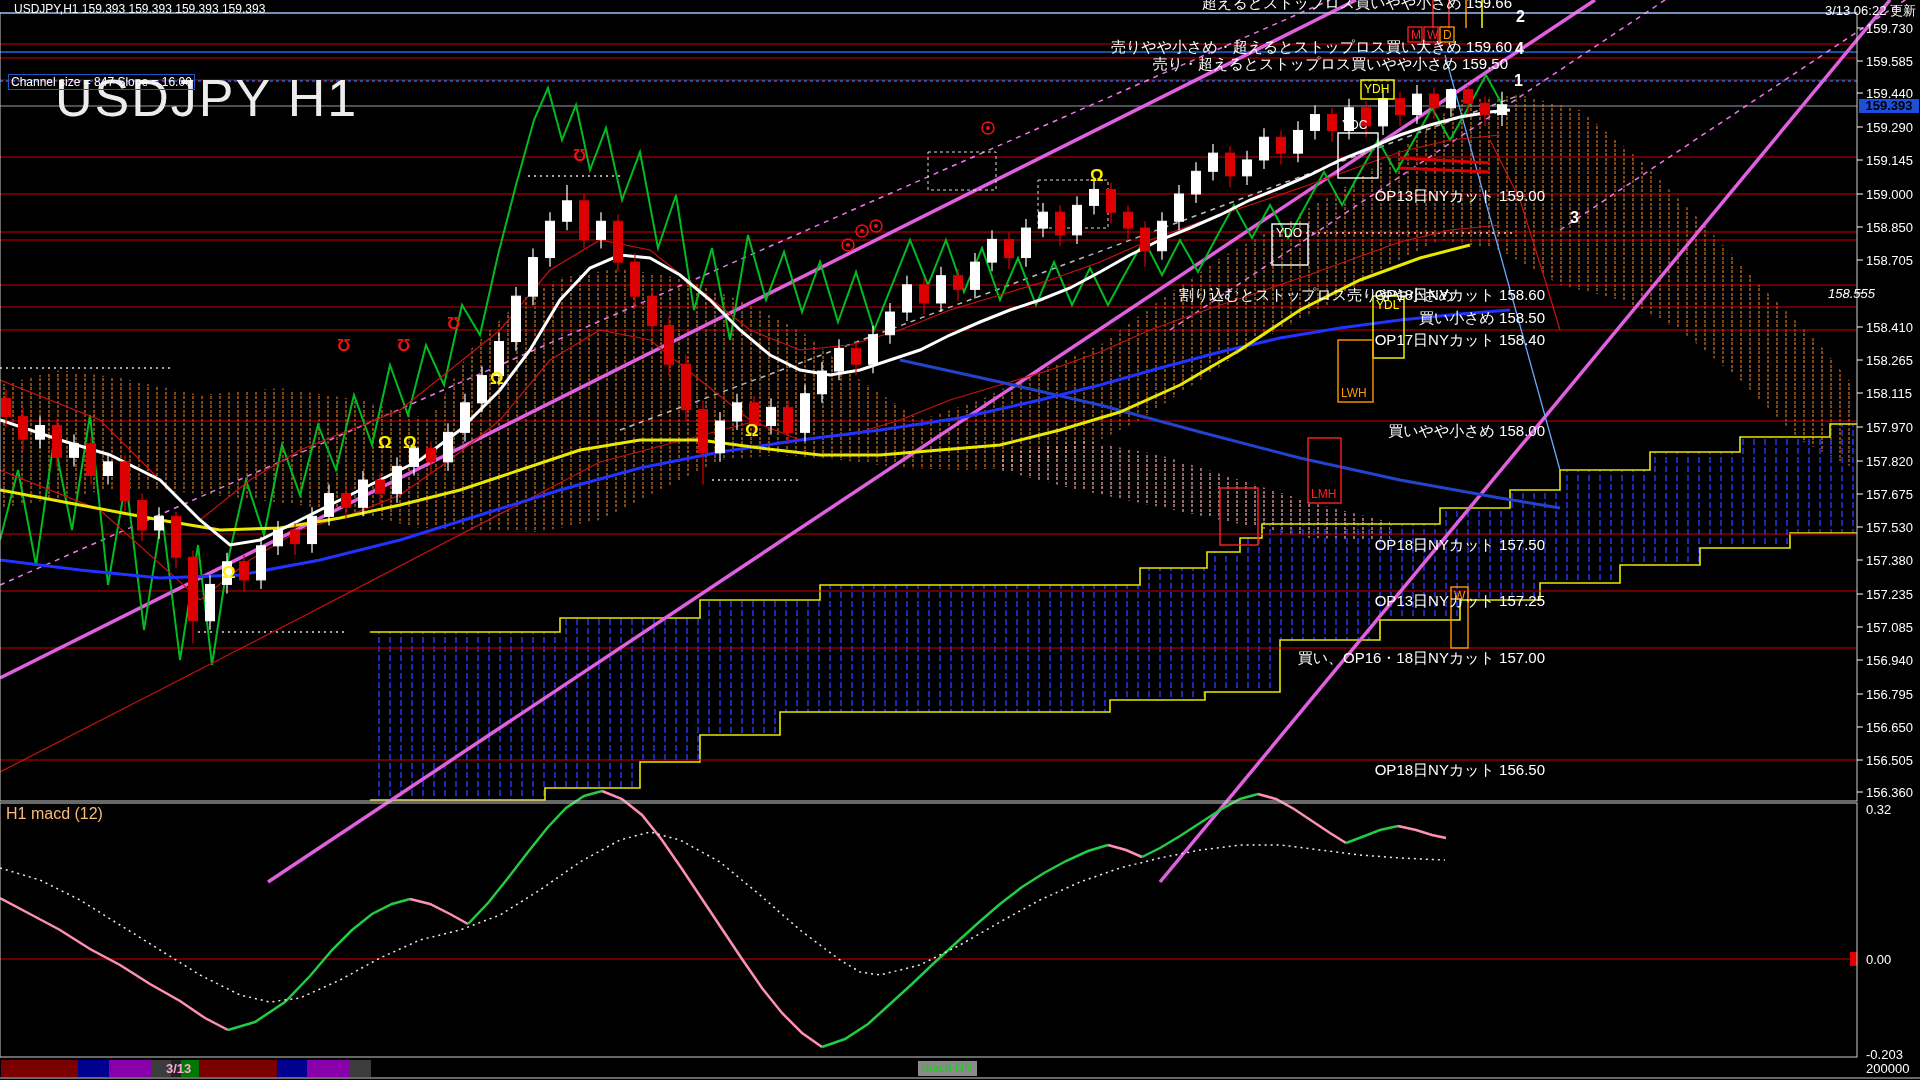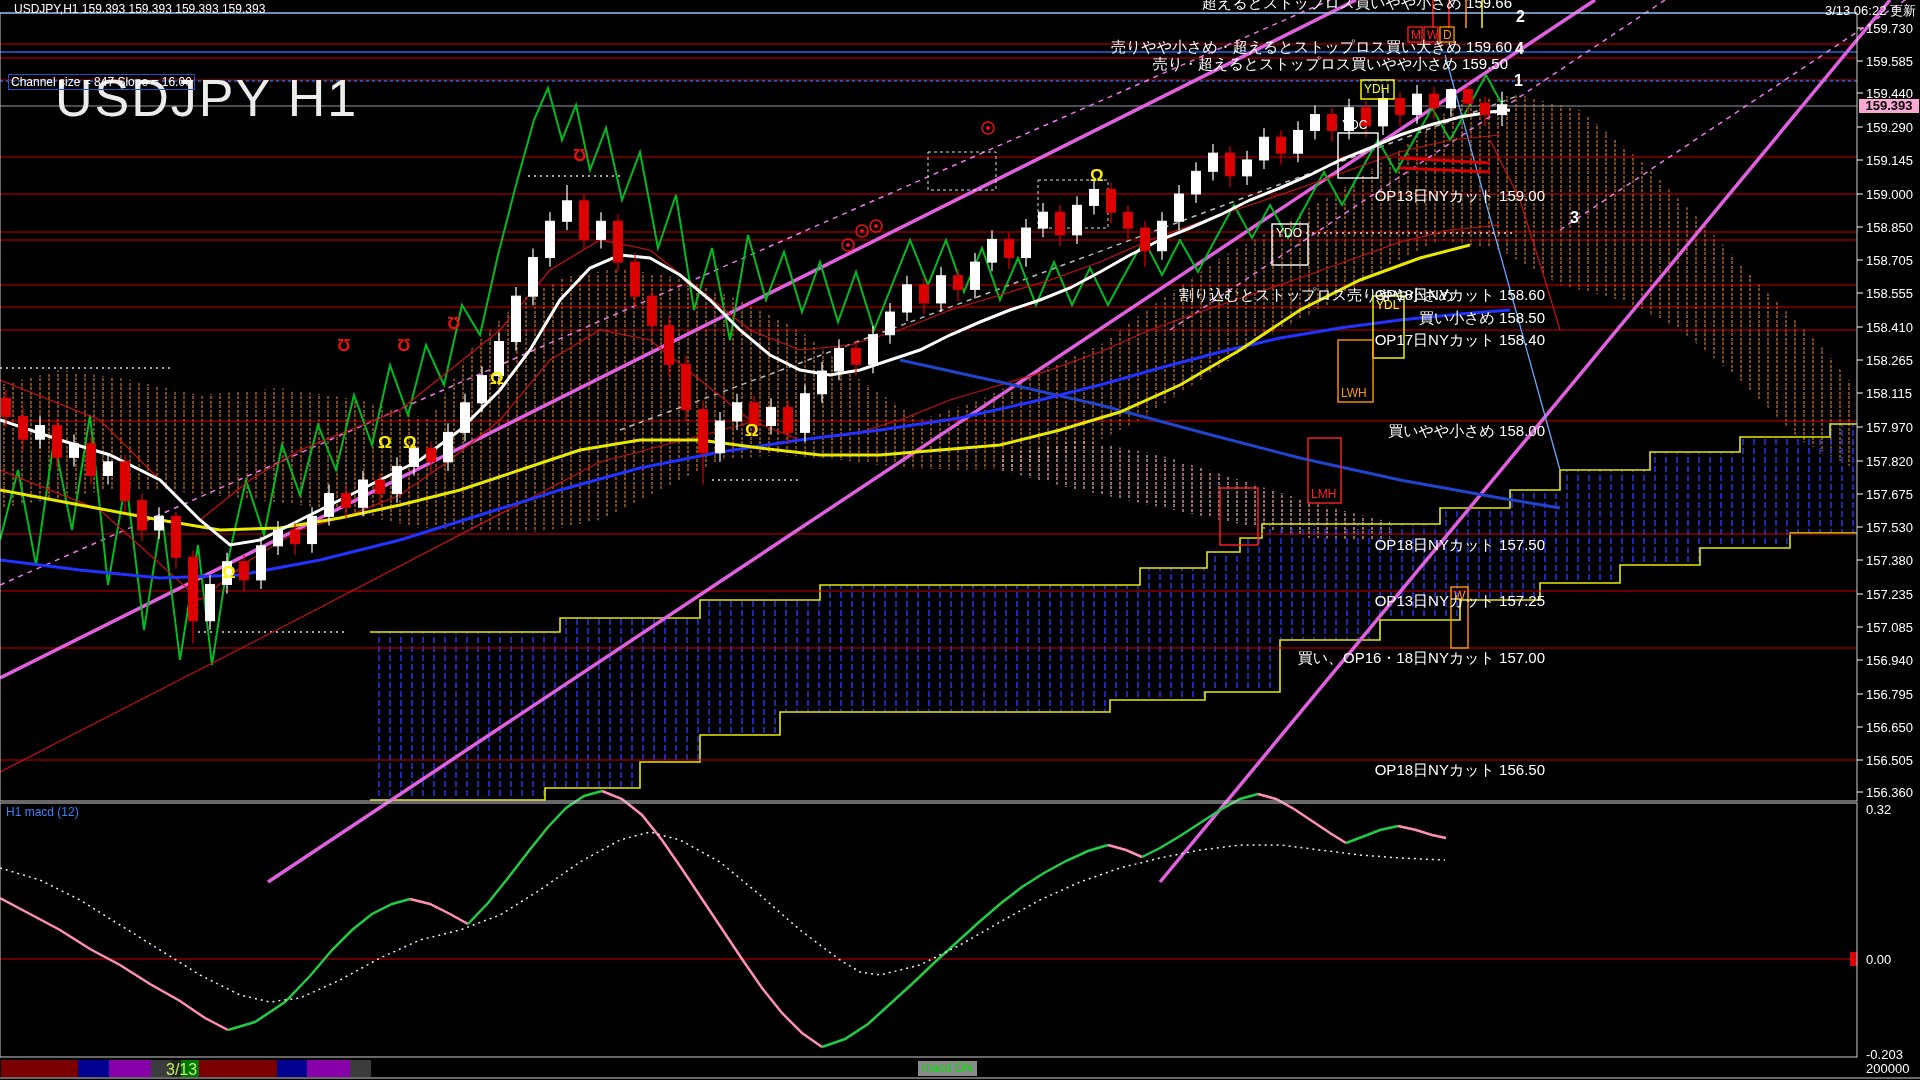--- a/index.html
+++ b/index.html
@@ -4,24 +4,24 @@
 <style>
   html,body{margin:0;padding:0;background:#000;width:1920px;height:1080px;overflow:hidden;}
   #stage{position:relative;width:1920px;height:1080px;background:#000;font-family:"Liberation Sans",sans-serif;}
   .lbl{position:absolute;white-space:nowrap;color:#fff;font-size:15px;line-height:15px;}
   .axlbl{position:absolute;white-space:nowrap;color:#fff;font-size:13px;line-height:13px;}
   .wave{position:absolute;color:#fff;font-size:16px;font-weight:bold;line-height:16px;}
   #symline{position:absolute;left:14px;top:2px;color:#fff;font-size:12px;}
   #updtime{position:absolute;right:4px;top:2px;color:#fff;font-size:13px;}
   #watermark{position:absolute;left:55px;top:68px;color:#ececec;font-size:52px;letter-spacing:2px;font-family:"Liberation Sans",sans-serif;}
   #chlabel{position:absolute;left:8px;top:74px;color:#fff;font-size:12px;border:1px solid #1e56c8;padding:0 2px;}
-  #macdlabel{position:absolute;left:6px;top:805px;color:#3b82f6;font-size:12px;}
-  #pricetag{position:absolute;left:1859px;top:99px;width:60px;height:14px;background:#f9a8d4;color:#000;font-size:13px;line-height:14px;text-align:center;font-weight:bold;}
+  #macdlabel{position:absolute;left:6px;top:805px;color:#fdba74;font-size:16px;}
+  #pricetag{position:absolute;left:1859px;top:99px;width:60px;height:14px;background:#1d4ed8;color:#000;font-size:13px;line-height:14px;text-align:center;font-weight:bold;}
   .strip{position:absolute;top:1060px;height:17px;}
-  #datechip{position:absolute;top:1061px;color:#bef264;font-size:16px;font-weight:normal;}
+  #datechip{position:absolute;top:1061px;color:#f9a8d4;font-size:13px;font-weight:bold;}
   #macdon{position:absolute;top:1061px;color:#00e000;font-size:12px;background:#8a8a8a;padding:0 4px;height:15px;line-height:15px;}
   .boxlab{position:absolute;font-size:12px;line-height:12px;white-space:nowrap;}
   svg{position:absolute;left:0;top:0;}
 </style>
 </head>
 <body>
 
 <div id="stage">
   <svg id="cv" width="1920" height="1080">
     <defs>
@@ -392,21 +392,21 @@
     </div>
   <div id="axis">
       <div class="axlbl" style="left: 1866px; top: 22px;">159.730</div>
       <div class="axlbl" style="left: 1866px; top: 55px;">159.585</div>
       <div class="axlbl" style="left: 1866px; top: 87px;">159.440</div>
       <div class="axlbl" style="left: 1866px; top: 121px;">159.290</div>
       <div class="axlbl" style="left: 1866px; top: 154px;">159.145</div>
       <div class="axlbl" style="left: 1866px; top: 188px;">159.000</div>
       <div class="axlbl" style="left: 1866px; top: 221px;">158.850</div>
       <div class="axlbl" style="left: 1866px; top: 254px;">158.705</div>
-      <div class="axlbl" style="left: 1866px; top: 287px;">158.555</div>
+      <div class="axlbl" style="left: 1828px; top: 287px; font-style: italic;">158.555</div>
       <div class="axlbl" style="left: 1866px; top: 321px;">158.410</div>
       <div class="axlbl" style="left: 1866px; top: 354px;">158.265</div>
       <div class="axlbl" style="left: 1866px; top: 387px;">158.115</div>
       <div class="axlbl" style="left: 1866px; top: 421px;">157.970</div>
       <div class="axlbl" style="left: 1866px; top: 455px;">157.820</div>
       <div class="axlbl" style="left: 1866px; top: 488px;">157.675</div>
       <div class="axlbl" style="left: 1866px; top: 521px;">157.530</div>
       <div class="axlbl" style="left: 1866px; top: 554px;">157.380</div>
       <div class="axlbl" style="left: 1866px; top: 588px;">157.235</div>
       <div class="axlbl" style="left: 1866px; top: 621px;">157.085</div>

